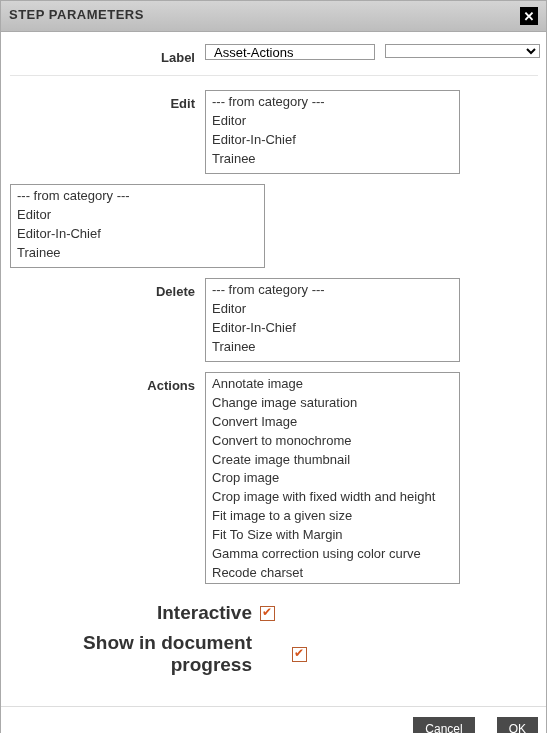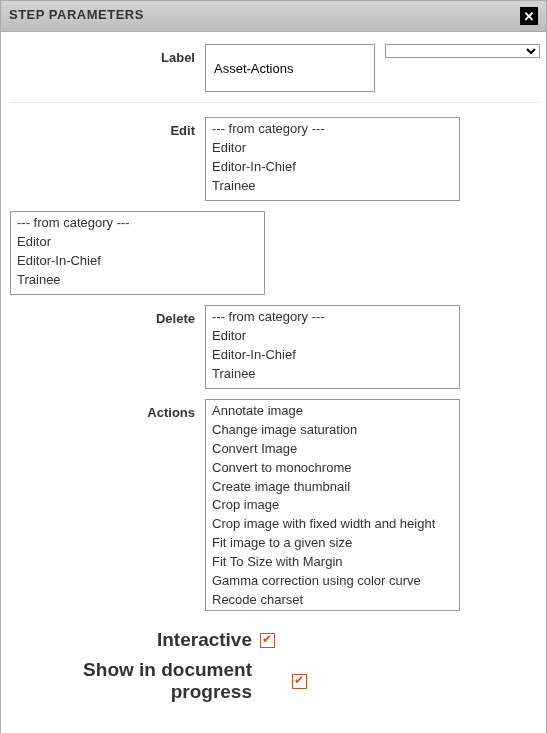--- a/index.html
+++ b/index.html
@@ -54,21 +54,21 @@
     font-size: 13px;
     color: #333;
     font-weight: bold;
   }
   .row > .field { flex: 1 1 auto; display: flex; gap: 10px; }
   .text-input {
     border: 1px solid #999;
     padding: 6px 8px;
     font-size: 13px;
     width: 170px;
-    height: 48px;
+    height: 16px;
     background: #fff;
   }
   .select-default {
     border: 1px solid #999;
     font-size: 13px;
     height: 14px;
     width: 155px;
     padding: 4px 6px;
     background: #fff;
   }

